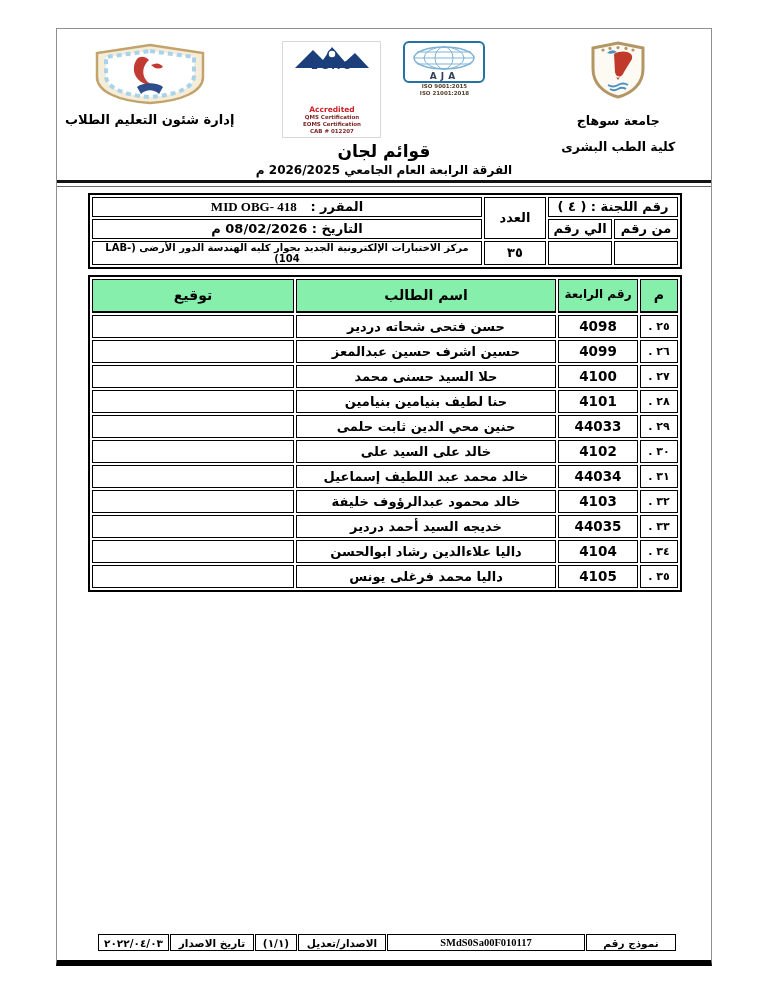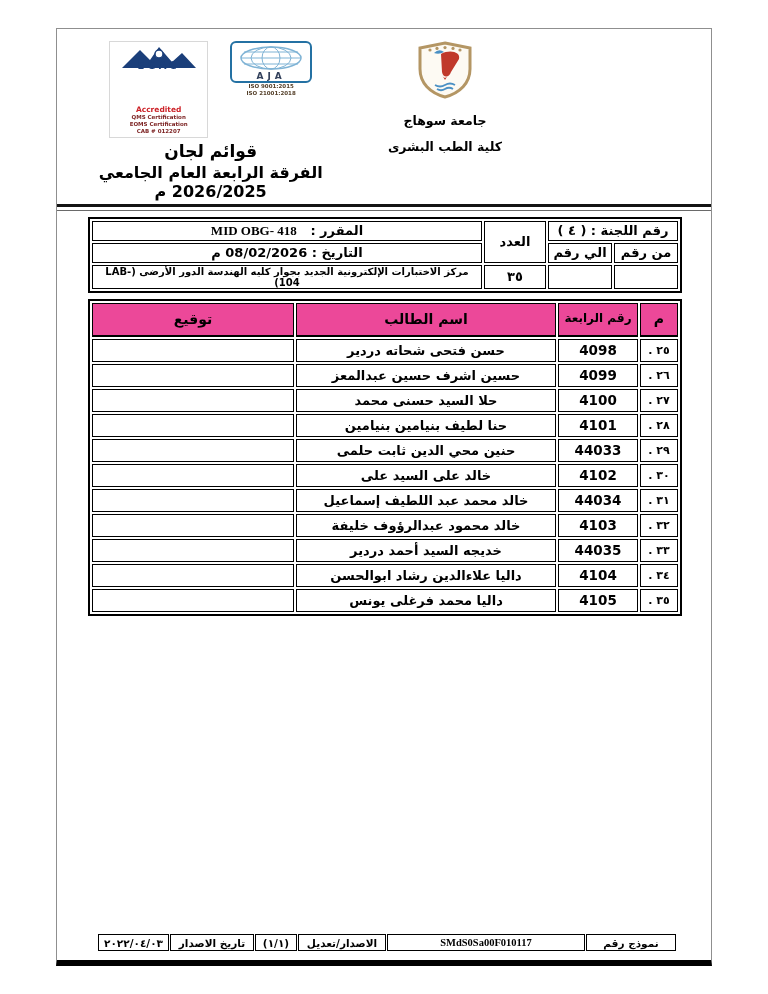--- a/index.html
+++ b/index.html
@@ -14,57 +14,69 @@
   }
   
   .header{display:flex;direction:ltr;padding:12px 6px 0 6px;align-items:flex-start;}
   .admin-block{width:27%;text-align:center;padding-top:2px;}
   .center-block{width:46%;text-align:center;}
   .univ-block{width:27%;text-align:center;}
   .logo-row{display:flex;justify-content:center;gap:22px;align-items:flex-start;}
   .admin-label{font-size:13px;font-weight:bold;margin-top:3px;}
   .univ-label{font-size:12.5px;font-weight:bold;line-height:1.3;margin-top:10px;}
   .doc-title{font-size:17px;font-weight:bold;margin-top:3px;}
-  .doc-subtitle{font-size:16px;font-weight:bold;margin-top:2px;direction:rtl;}
+  .doc-subtitle{font-size:12px;font-weight:bold;margin-top:2px;direction:rtl;}
   .egac-box{width:95px;background:#fff;border:1px solid #d8d8d8;padding:2px 1px;text-align:center;}
   .egac-name{font-size:10px;font-weight:bold;color:#1b3f7a;letter-spacing:3px;margin-top:-14px;}
   .egac-accredited{font-size:7.5px;font-weight:bold;color:#cc2127;margin-top:34px;}
   .egac-small{font-size:5.5px;font-weight:bold;color:#7a1f1f;line-height:1.25;}
   .aja-box{width:82px;text-align:center;}
   .aja-inner{border:2px solid #2471a3;border-radius:6px;background:#fff;padding:2px 2px 0 2px;}
   .aja-name{font-size:9px;font-weight:bold;color:#33415c;letter-spacing:4px;margin-top:-4px;}
   .aja-small{font-size:5.5px;font-weight:bold;color:#55402a;line-height:1.3;}
   .sep{border-top:3px solid #141414;border-bottom:1px solid #6a6a6a;height:3px;margin-top:3px;}
   
   .content{padding:6px 29px 0 31px;}
   table{border-collapse:separate;border-spacing:2px;direction:rtl;table-layout:fixed;}
   td,th{border:1px solid #000;text-align:center;vertical-align:middle;box-sizing:border-box;overflow:hidden;}
   .info-table{width:100%;border:2px solid #000;}
   .info-table td{font-weight:bold;font-size:13px;padding:0 2px;height:20px;}
   .info-table .loc-cell{font-size:10px;height:22px;}
   .latin{font-family:"Liberation Serif",serif;}
   .main-table{width:100%;border:2px solid #000;margin-top:6px;}
-  .main-table th{background:#ec4899;font-size:14px;font-weight:bold;height:34px;border-bottom:2px solid #000;padding:0 2px;}
+  .main-table th{background:#86efac;font-size:14px;font-weight:bold;height:34px;border-bottom:2px solid #000;padding:0 2px;}
   .main-table th.seat-h{font-size:12px;line-height:1.15;}
   .main-table td{height:23px;font-weight:bold;}
   .cell-num{font-size:11px;direction:rtl;}
   .cell-seat{font-size:13.5px;font-family:"DejaVu Sans",sans-serif;text-align:center;}
   .cell-name{font-size:13px;}
   
   .footer-table{position:absolute;left:40px;bottom:8px;width:580px;border-spacing:1px;}
   .footer-table td{font-size:10.5px;font-weight:bold;height:17px;padding:0 3px;}
   .footer-code{font-family:"Liberation Serif",serif;font-size:12px;}
 </style>
 </head>
 <body>
 
 <div class="frame">
 
   <div class="header">
 
+    <div class="admin-block">
+      <span>
+        <svg width="118" height="62" viewBox="0 0 118 62">
+          <path d="M59 2 L112 10 V34 C112 48 92 58 59 60 C26 58 6 48 6 34 V10 Z" fill="#f5edda" stroke="#c2a36b" stroke-width="2.5"></path>
+          <path d="M59 8 L103 14 V33 C103 44 87 52 59 54 C31 52 15 44 15 33 V14 Z" fill="#ffffff" stroke="#a9d3ea" stroke-width="4" stroke-dasharray="5 4"></path>
+          <path d="M46 16 C38 28 46 42 62 42 C51 38 49 25 58 17 C54 13 49 13 46 16 Z" fill="#c23b32"></path>
+          <path d="M60 22 q8 -4 12 2 q-6 4 -12 -2 Z" fill="#c23b32"></path>
+          <path d="M46 44 C52 39 66 39 72 44 L68 51 C63 46 55 46 50 51 Z" fill="#2e4d8a"></path>
+        </svg>
+      </span>
+      <div class="admin-label">إدارة شئون التعليم الطلاب</div>
+    </div>
 
     <div class="center-block">
       <div class="logo-row">
         <div class="egac-box">
           <span>
             <svg width="86" height="26" viewBox="0 0 86 26">
               <path d="M6 24 L24 6 L34 16 L43 3 L56 18 L66 9 L80 24 Z" fill="#1b3f7a"></path>
               <circle cx="43" cy="10" r="4" fill="#ffffff" stroke="#1b3f7a" stroke-width="1.5"></circle>
             </svg>
           </span>

